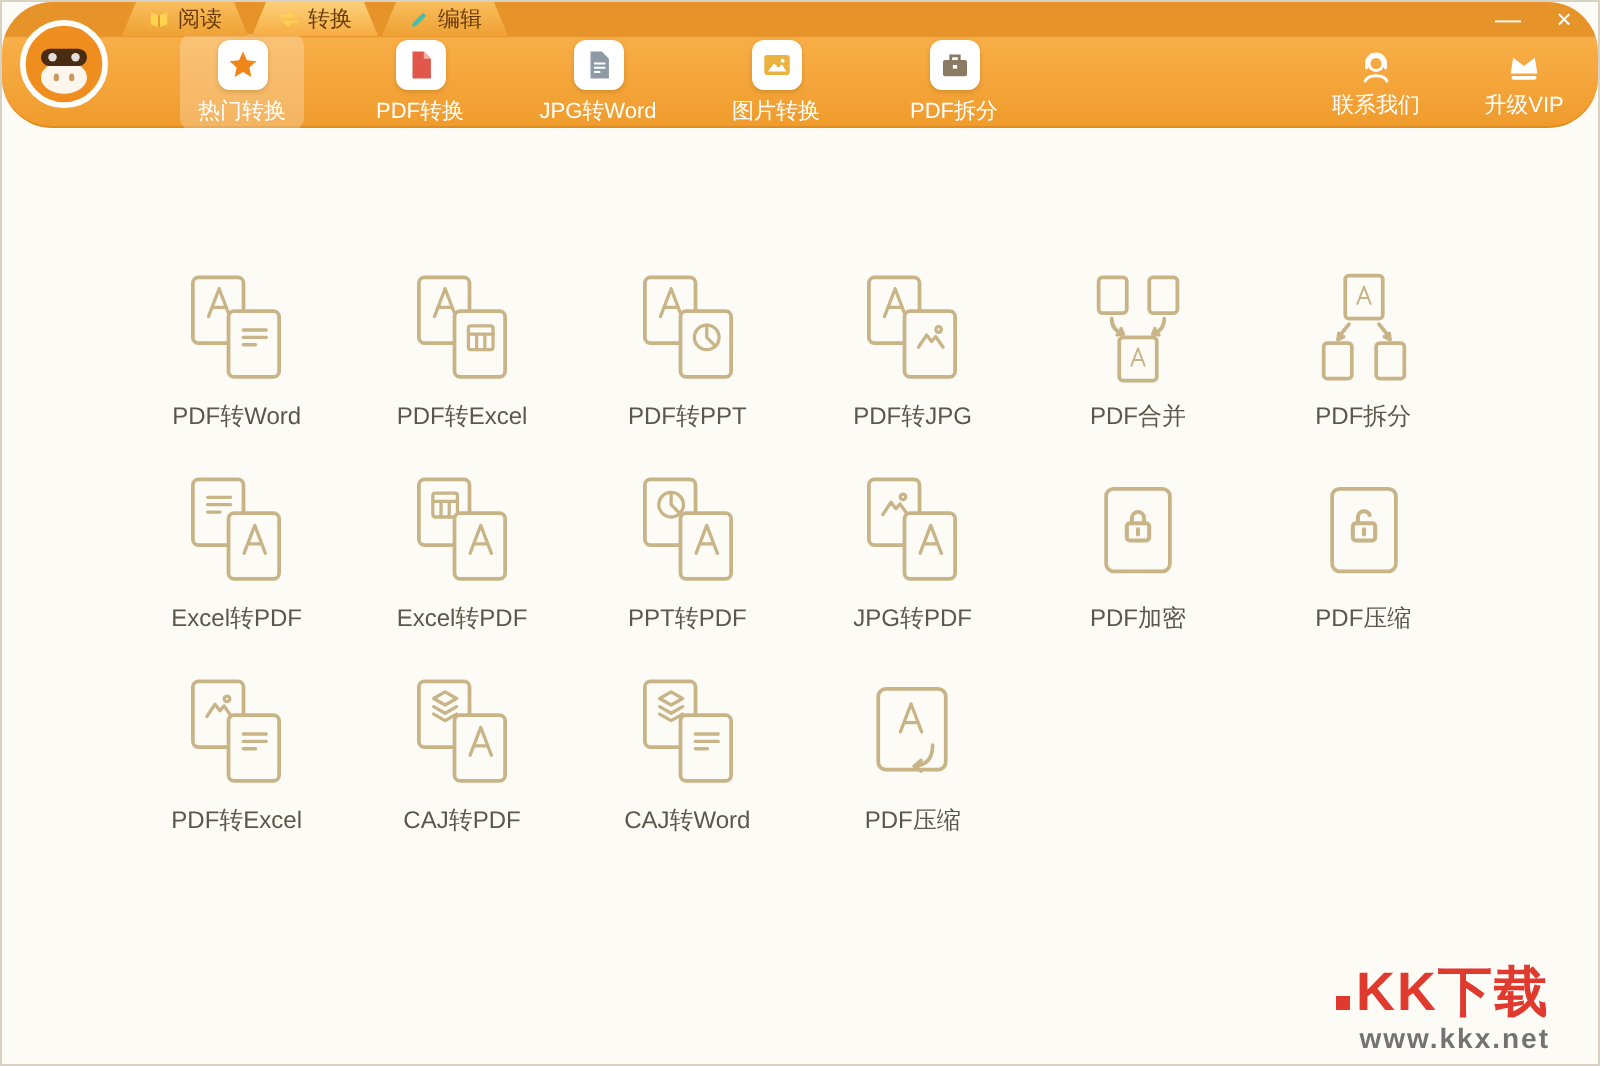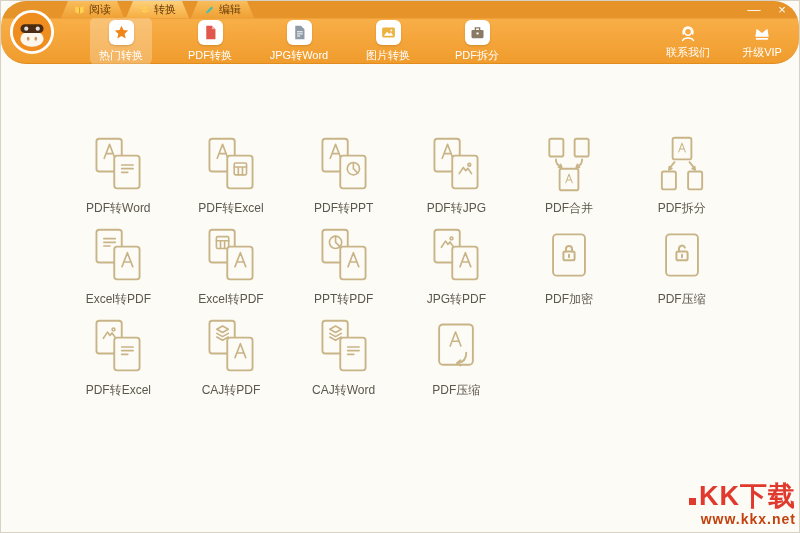--- a/index.html
+++ b/index.html
@@ -26,32 +26,32 @@
   .tb-ico{width:25px;height:25px;background:#fff;border-radius:6px;display:flex;align-items:center;justify-content:center;box-shadow:0 1px 2px rgba(120,70,0,.25);}
   .tb-ico svg{width:17px;height:17px;display:block;}
   .tb-label{font-size:11px;color:#fff;white-space:nowrap;}
   .tb-spacer{flex:1;}
   .tb-right{display:flex;gap:16px;}
   .tb-ritem{display:flex;flex-direction:column;align-items:center;gap:2px;width:58px;padding-top:2px;cursor:pointer;}
   .tb-ritem svg{width:20px;height:20px;display:block;}
 
   
   .main{position:relative;height:469px;background:#fdfbf6;}
-  .grid{width:676px;margin:0 auto;padding-top:70px;display:grid;grid-template-columns:repeat(6,1fr);row-gap:8px;}
+  .grid{width:676px;margin:0 auto;padding-top:70px;display:grid;grid-template-columns:repeat(6,1fr);row-gap:18px;}
   .cell{display:flex;flex-direction:column;align-items:center;gap:6px;cursor:pointer;}
   .cicon{width:60px;height:60px;stroke:#c8b487;fill:none;stroke-width:2;stroke-linecap:round;stroke-linejoin:round;}
   .cicon .pg{fill:#fdfbf6;}
   .clabel{font-size:12px;color:#5c574c;white-space:nowrap;}
 
   
-  .watermark{position:absolute;right:3px;bottom:6px;text-align:right;line-height:1.05;}
+  .watermark{position:absolute;right:24px;bottom:6px;text-align:right;line-height:1.05;}
   .wm-top{display:flex;align-items:baseline;justify-content:flex-end;}
   .wm-dot{width:7px;height:7px;background:#e03a2f;display:inline-block;margin-right:3px;align-self:flex-end;margin-bottom:5px;}
   .wm-title{color:#e03a2f;font-size:27px;font-weight:bold;letter-spacing:1px;}
-  .wm-url{color:#c2410c;font-size:14px;font-weight:bold;letter-spacing:1px;margin-top:2px;}
+  .wm-url{color:#737373;font-size:14px;font-weight:bold;letter-spacing:1px;margin-top:2px;}
 </style>
 </head>
 <body>
 
 <svg width="0" height="0" style="position:absolute" aria-hidden="true">
   <defs>
     <symbol id="g-pdf" viewBox="0 0 24 24">
         <path d="M12 3.5 L18.5 20.5 M12 3.5 L5.5 20.5 M8.2 14.8 H15.8"></path>
       </symbol>
     <symbol id="g-lines" viewBox="0 0 24 24">

